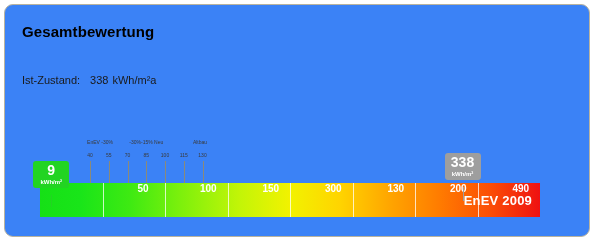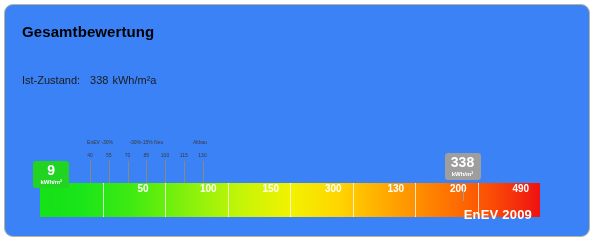--- a/index.html
+++ b/index.html
@@ -123,21 +123,21 @@
     top: 0px;
     font-size: 5px;
     color: #3a3a3a;
     white-space: nowrap;
     transform: translateX(-50%);
   }
   .numlabel { top: 13px; }
 
   #enev {
     position: absolute;
-    top: 68px;
+    top: 54px;
     right: 8px;
     font-size: 13px;
     font-weight: bold;
     color: #ffffff;
     white-space: nowrap;
     letter-spacing: 0.2px;
   }
 
   
   .marker {

